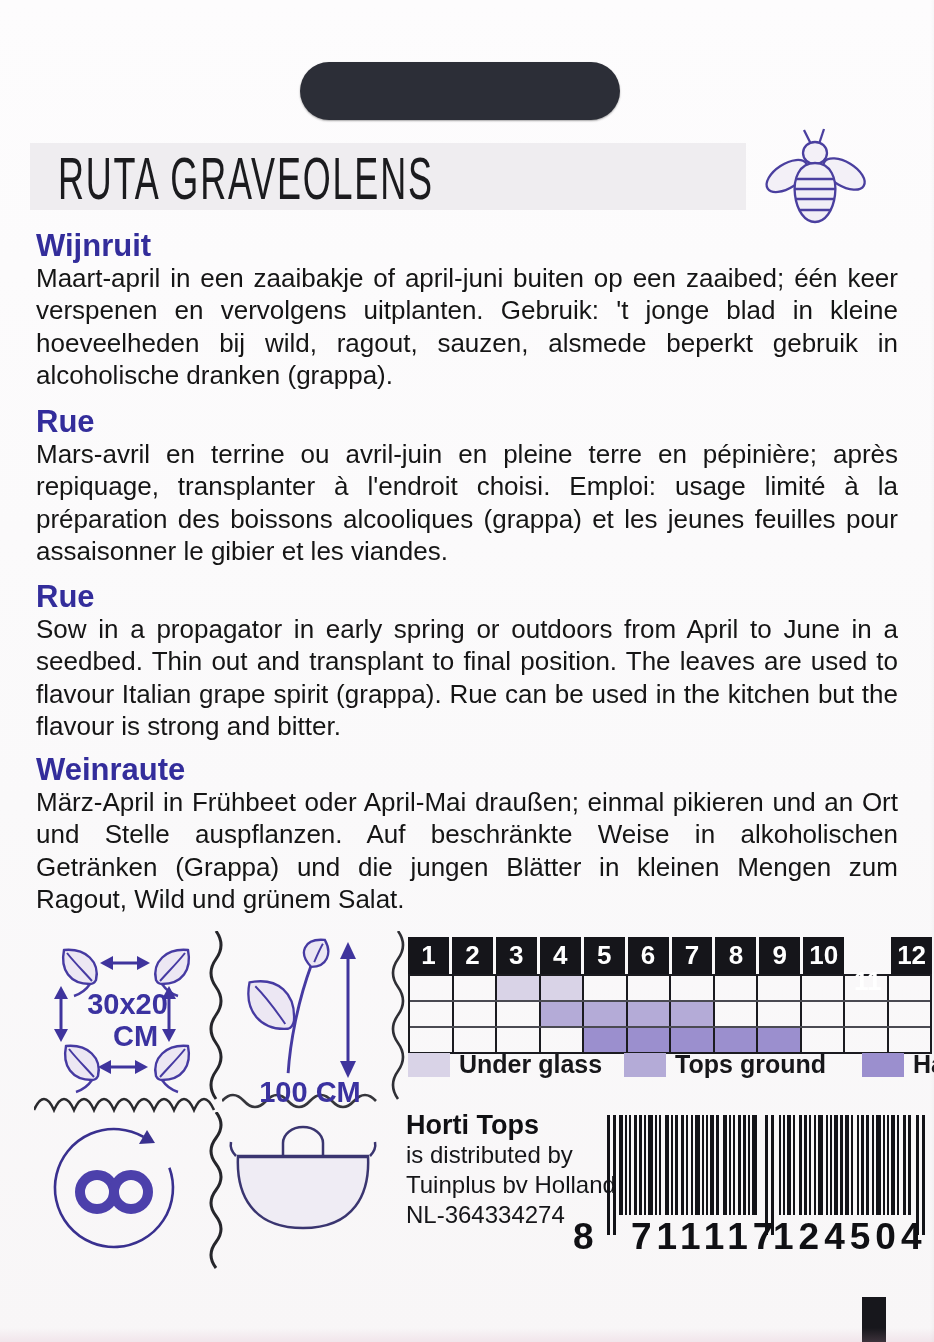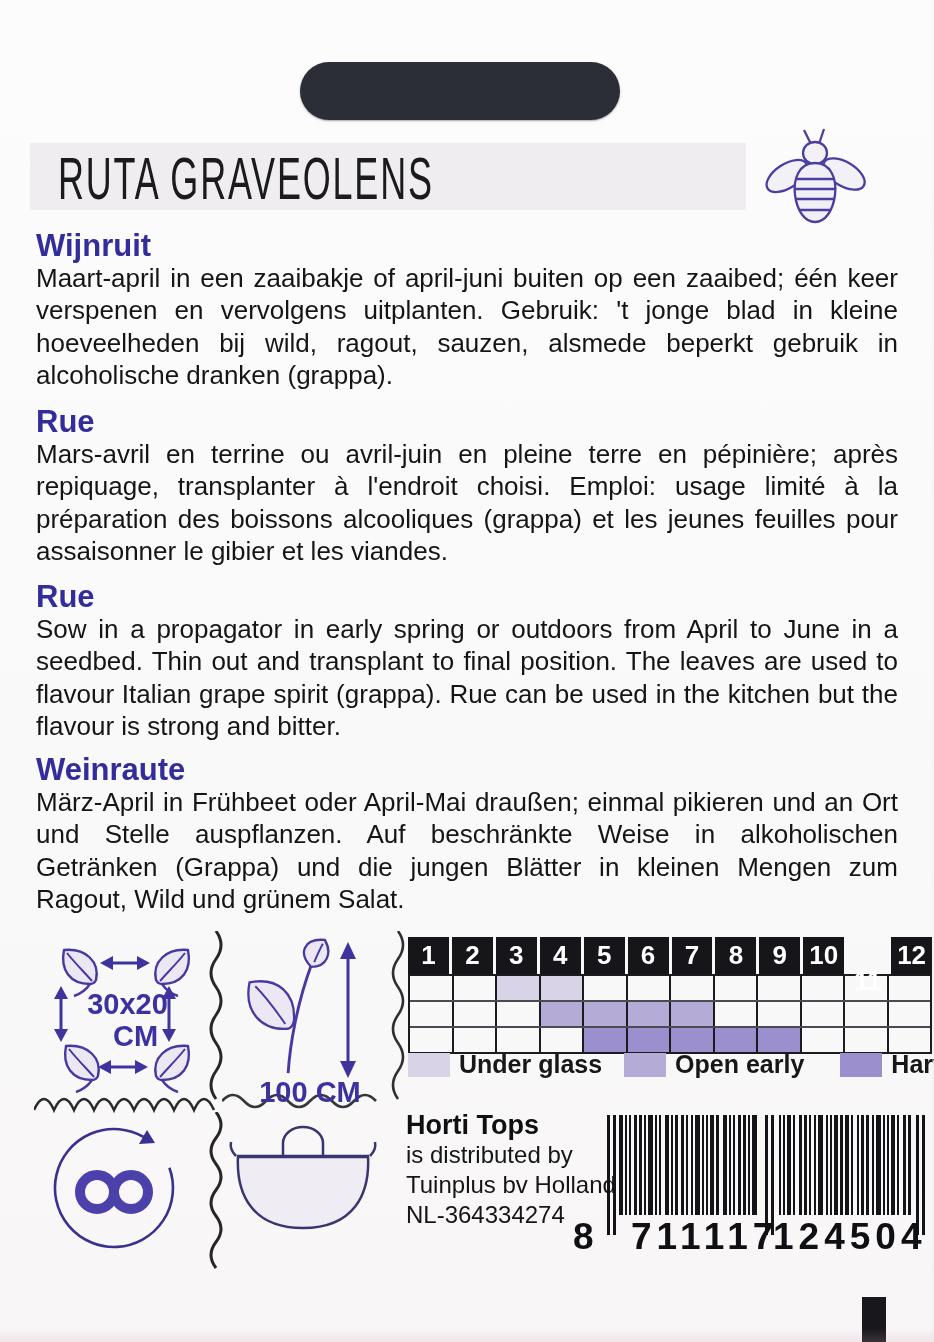--- a/index.html
+++ b/index.html
@@ -233,21 +233,21 @@
           <div class="cal-cell"></div>
         </div>
       </div>
     <div id="cal-legend" class="cal-legend">
         <div class="legend-item" style="margin-right: 22px;">
           <div class="legend-swatch" style="background: rgb(217, 211, 231);"></div>
           <div class="legend-label">Under glass</div>
         </div>
         <div class="legend-item" style="margin-right: 36px;">
           <div class="legend-swatch" style="background: rgb(180, 171, 215);"></div>
-          <div class="legend-label">Open early</div>
+          <div class="legend-label">Tops ground</div>
         </div>
         <div class="legend-item" style="margin-right: 0px;">
           <div class="legend-swatch" style="background: rgb(155, 143, 206);"></div>
           <div class="legend-label">Harvest</div>
         </div>
       </div>
   </div>
 
   <svg class="squiggle" style="left:52px;top:1126px" width="126" height="128" viewBox="0 0 126 128">
     <path d="M117.4,41.8 A59,59 0 1 1 91.5,10.9" fill="none" stroke="#39308f" stroke-width="2.6"></path>

